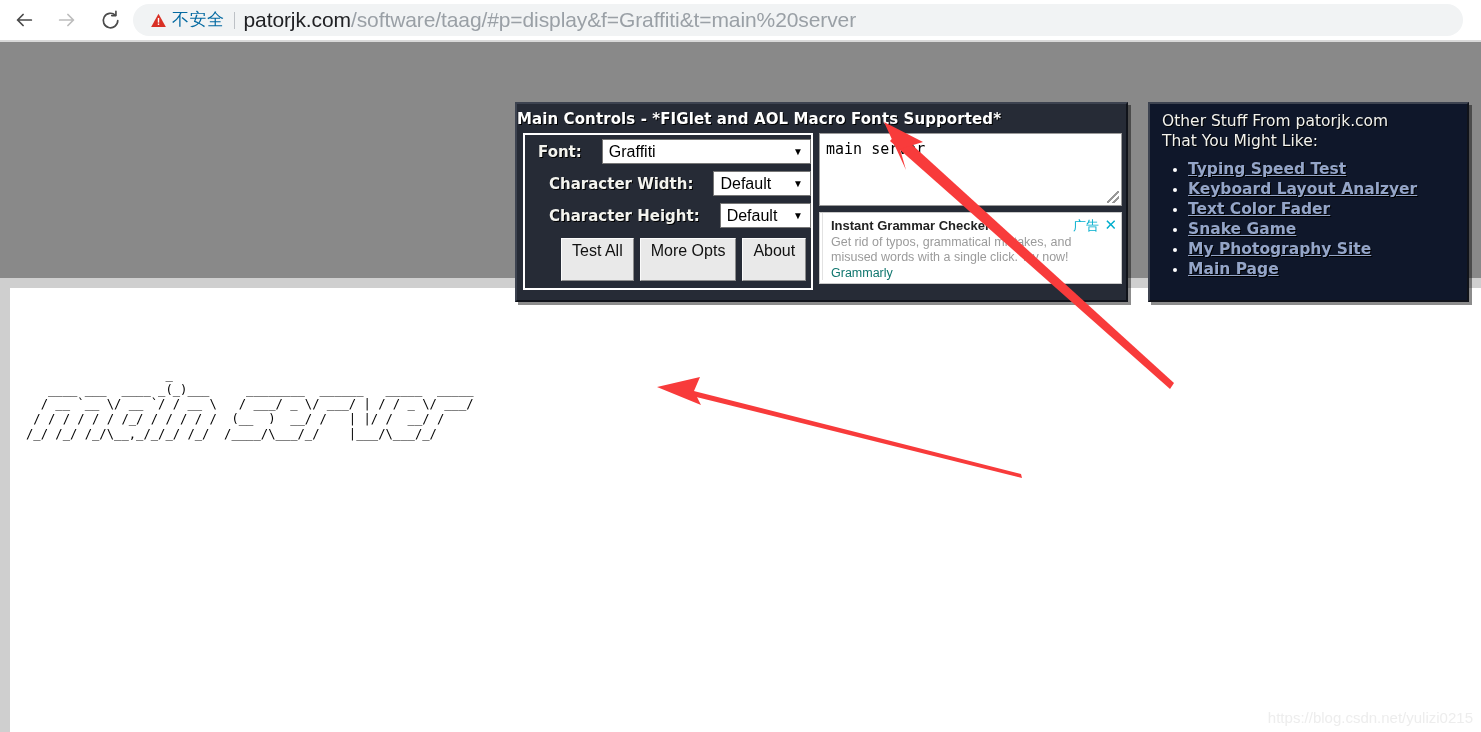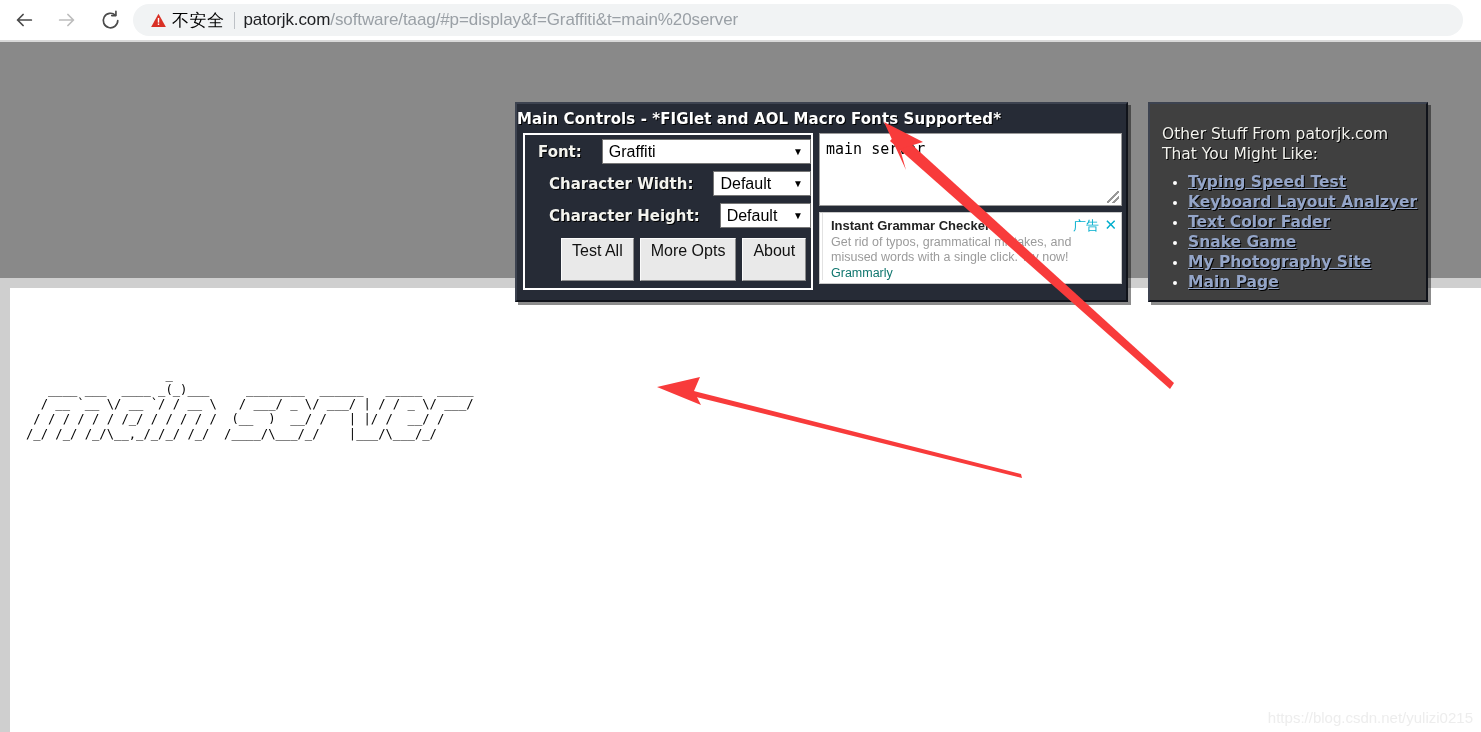--- a/index.html
+++ b/index.html
@@ -28,29 +28,29 @@
 
   .omnibox{
     position:absolute;left:133px;top:4px;width:1330px;height:32px;
     background:#f1f3f4;border-radius:16px;
     display:flex;align-items:center;
   }
   .warn-ico{
     margin-left:17px;margin-right:5px;display:flex;align-items:center;
   }
   .insecure-txt{
-    color:#000000;font-size:17px;line-height:1;
-    font-family:Liberation Sans, sans-serif;
+    color:#0369a1;font-size:17px;line-height:1;
+    font-family:Liberation Mono, monospace;
     letter-spacing:.5px;
   }
   .omni-sep{
     margin:0 9px 0 9px;width:1px;height:17px;background:#bdc1c6;
   }
   .url{
-    font-size:17px;color:#9aa0a6;white-space:nowrap;
+    font-size:21px;color:#9aa0a6;white-space:nowrap;
     font-family:"Liberation Sans",sans-serif;
     letter-spacing:-.1px;
   }
   .url .host{color:#202124;}
 
   .chrome-sep{
     position:absolute;left:0;top:40px;width:1481px;height:2px;
     background:#d9d9d9;
   }
 
@@ -161,25 +161,25 @@
     position:absolute;right:22px;top:4px;color:#00aecd;font-size:13px;
     font-family:"DejaVu Sans",sans-serif;cursor:pointer;
   }
   .ad-x{
     position:absolute;right:4px;top:3px;color:#00aecd;font-size:15px;
     cursor:pointer;font-family:"Liberation Sans",sans-serif;
   }
 
   
   .os-panel{
-    position:absolute;left:1148px;top:60px;width:280px;height:200px;
-    background:#404040;border:2px solid #3d4350;
+    position:absolute;left:1148px;top:60px;width:321px;height:200px;
+    background:#0f172a;border:2px solid #3d4350;
     border-right-color:#10131a;border-bottom-color:#10131a;
     box-shadow:3px 3px 0 rgba(0,0,0,.45);
-    box-sizing:border-box;padding:21px 0 0 12px;
+    box-sizing:border-box;padding:8px 0 0 12px;
   }
   .os-head{
     color:#f3f3ee;font-size:15.5px;line-height:1.26;
     font-family:"DejaVu Sans",sans-serif;
     text-shadow:1px 1px 0 #000;
   }
   .os-list{margin:9px 0 0 0;padding:0 0 0 26px;list-style:disc;}
   .os-list li{
     margin-bottom:2px;color:#ffffff;
   }

